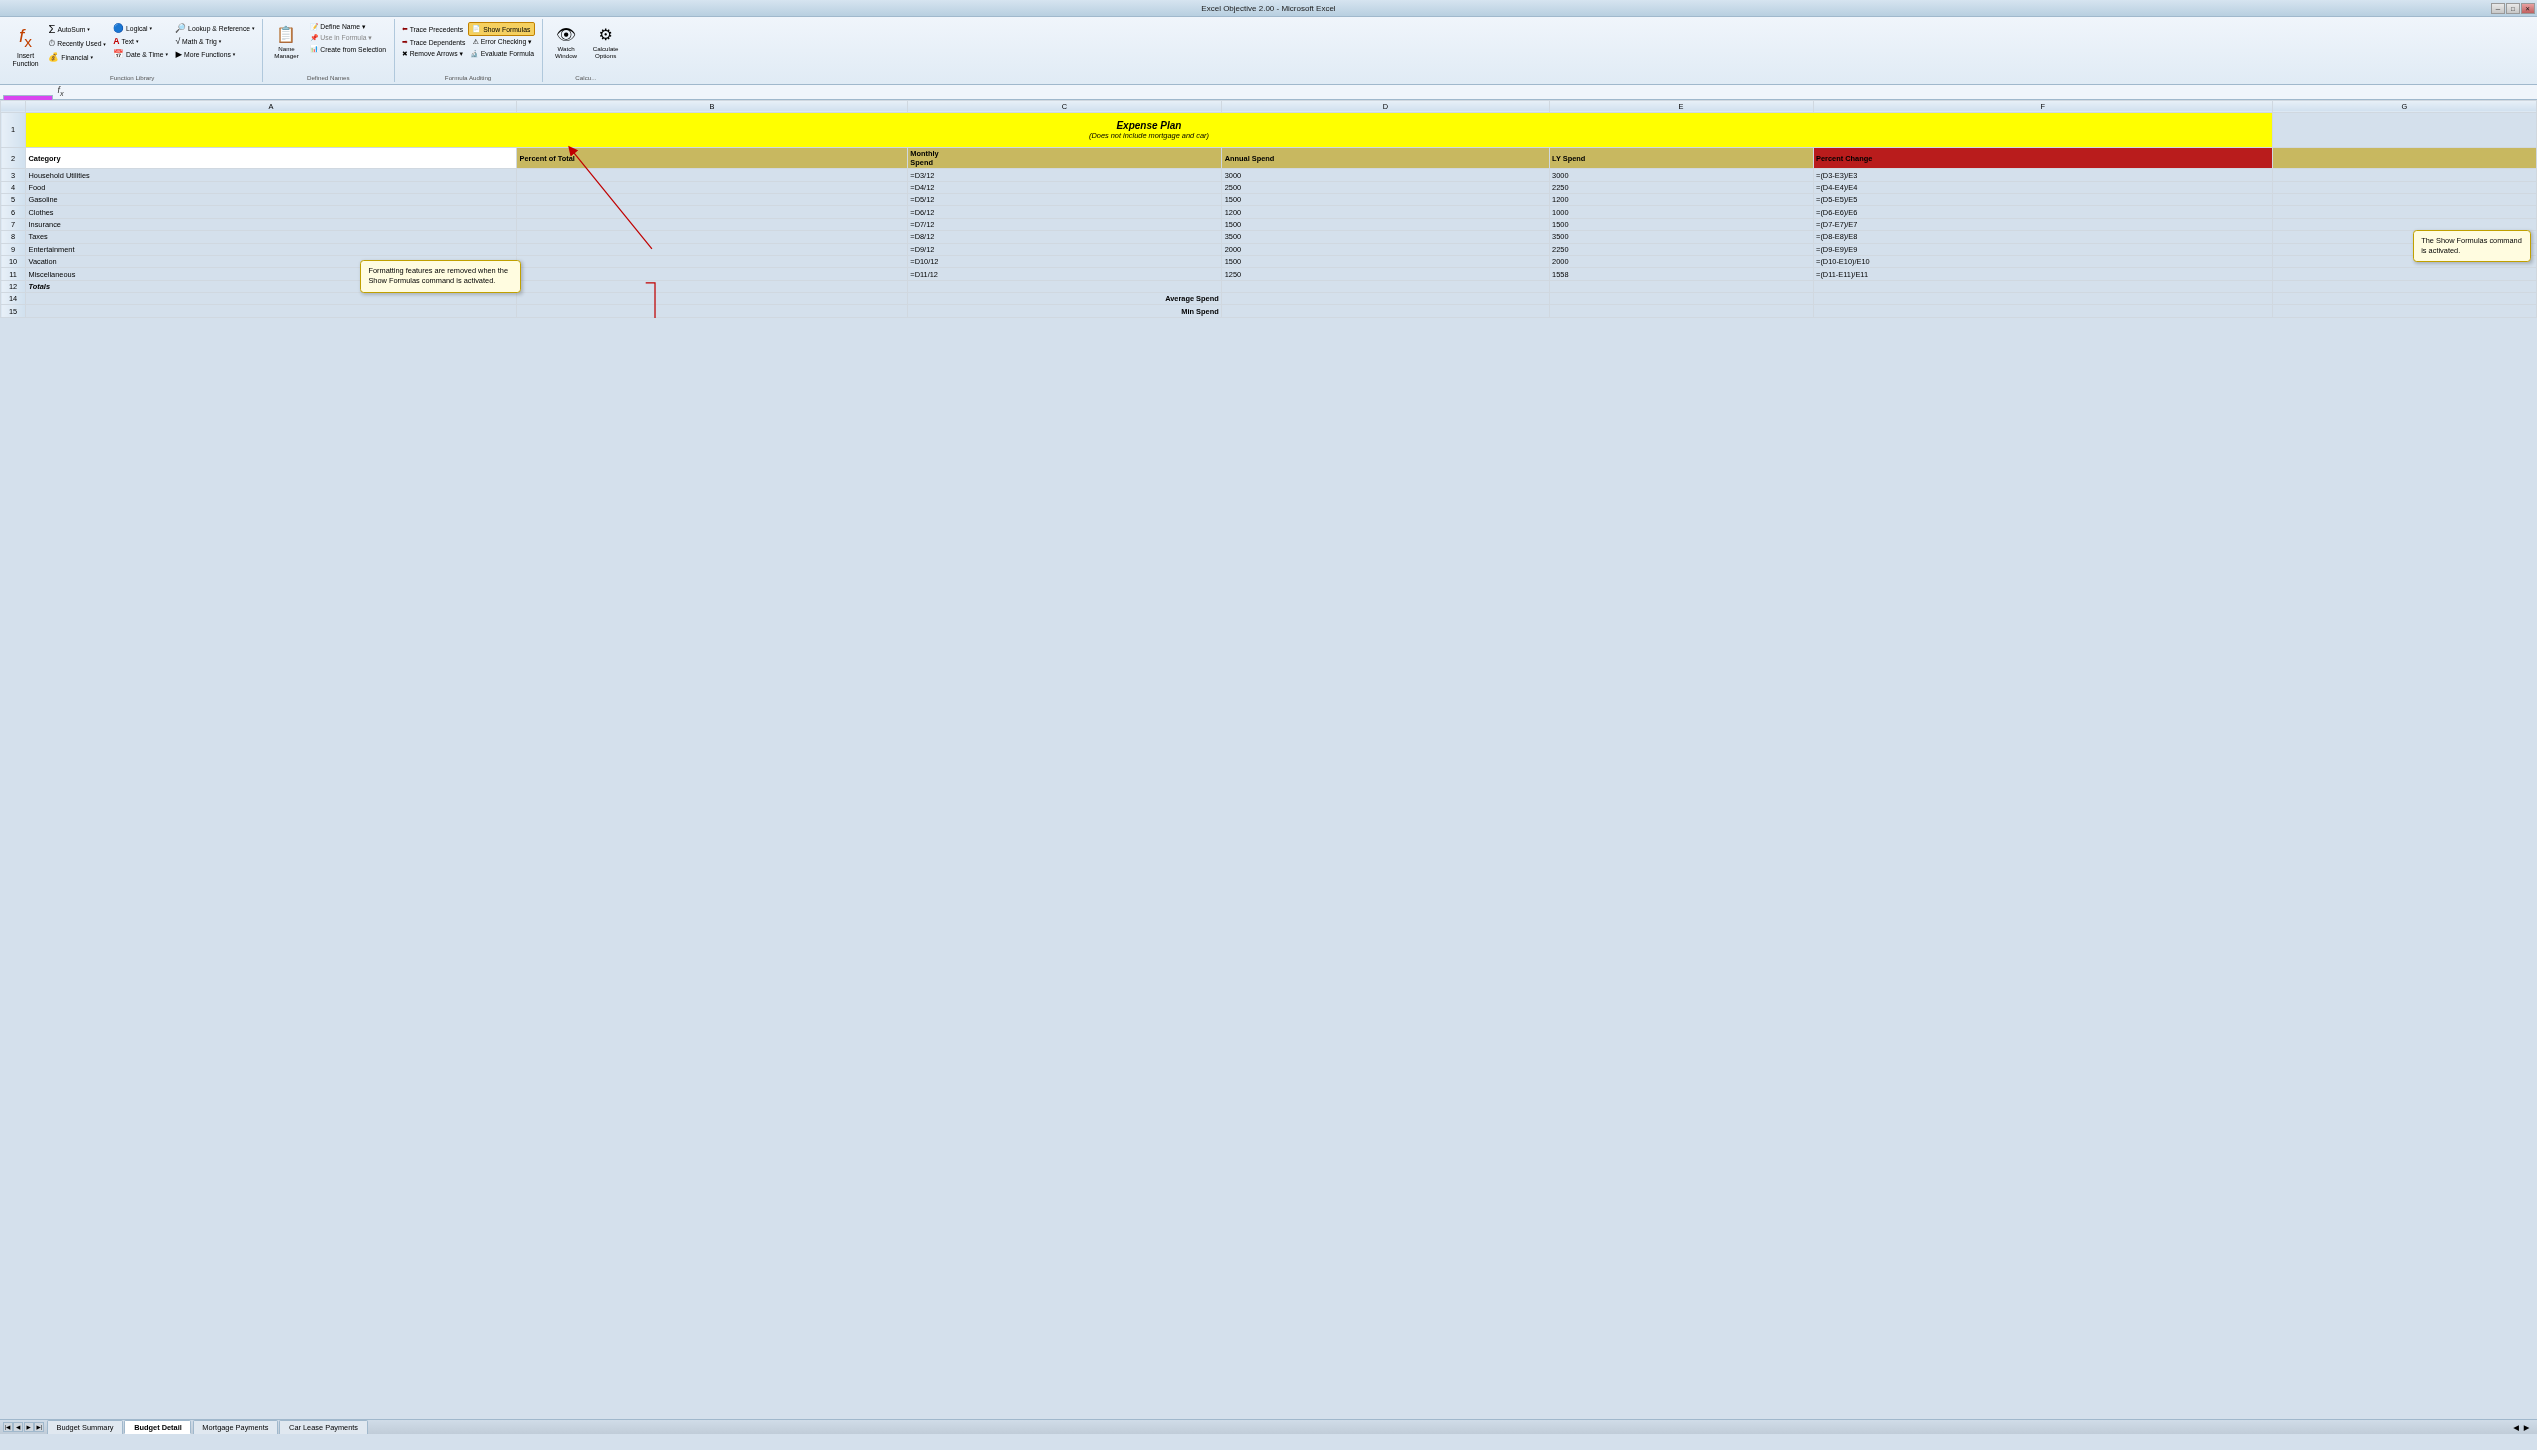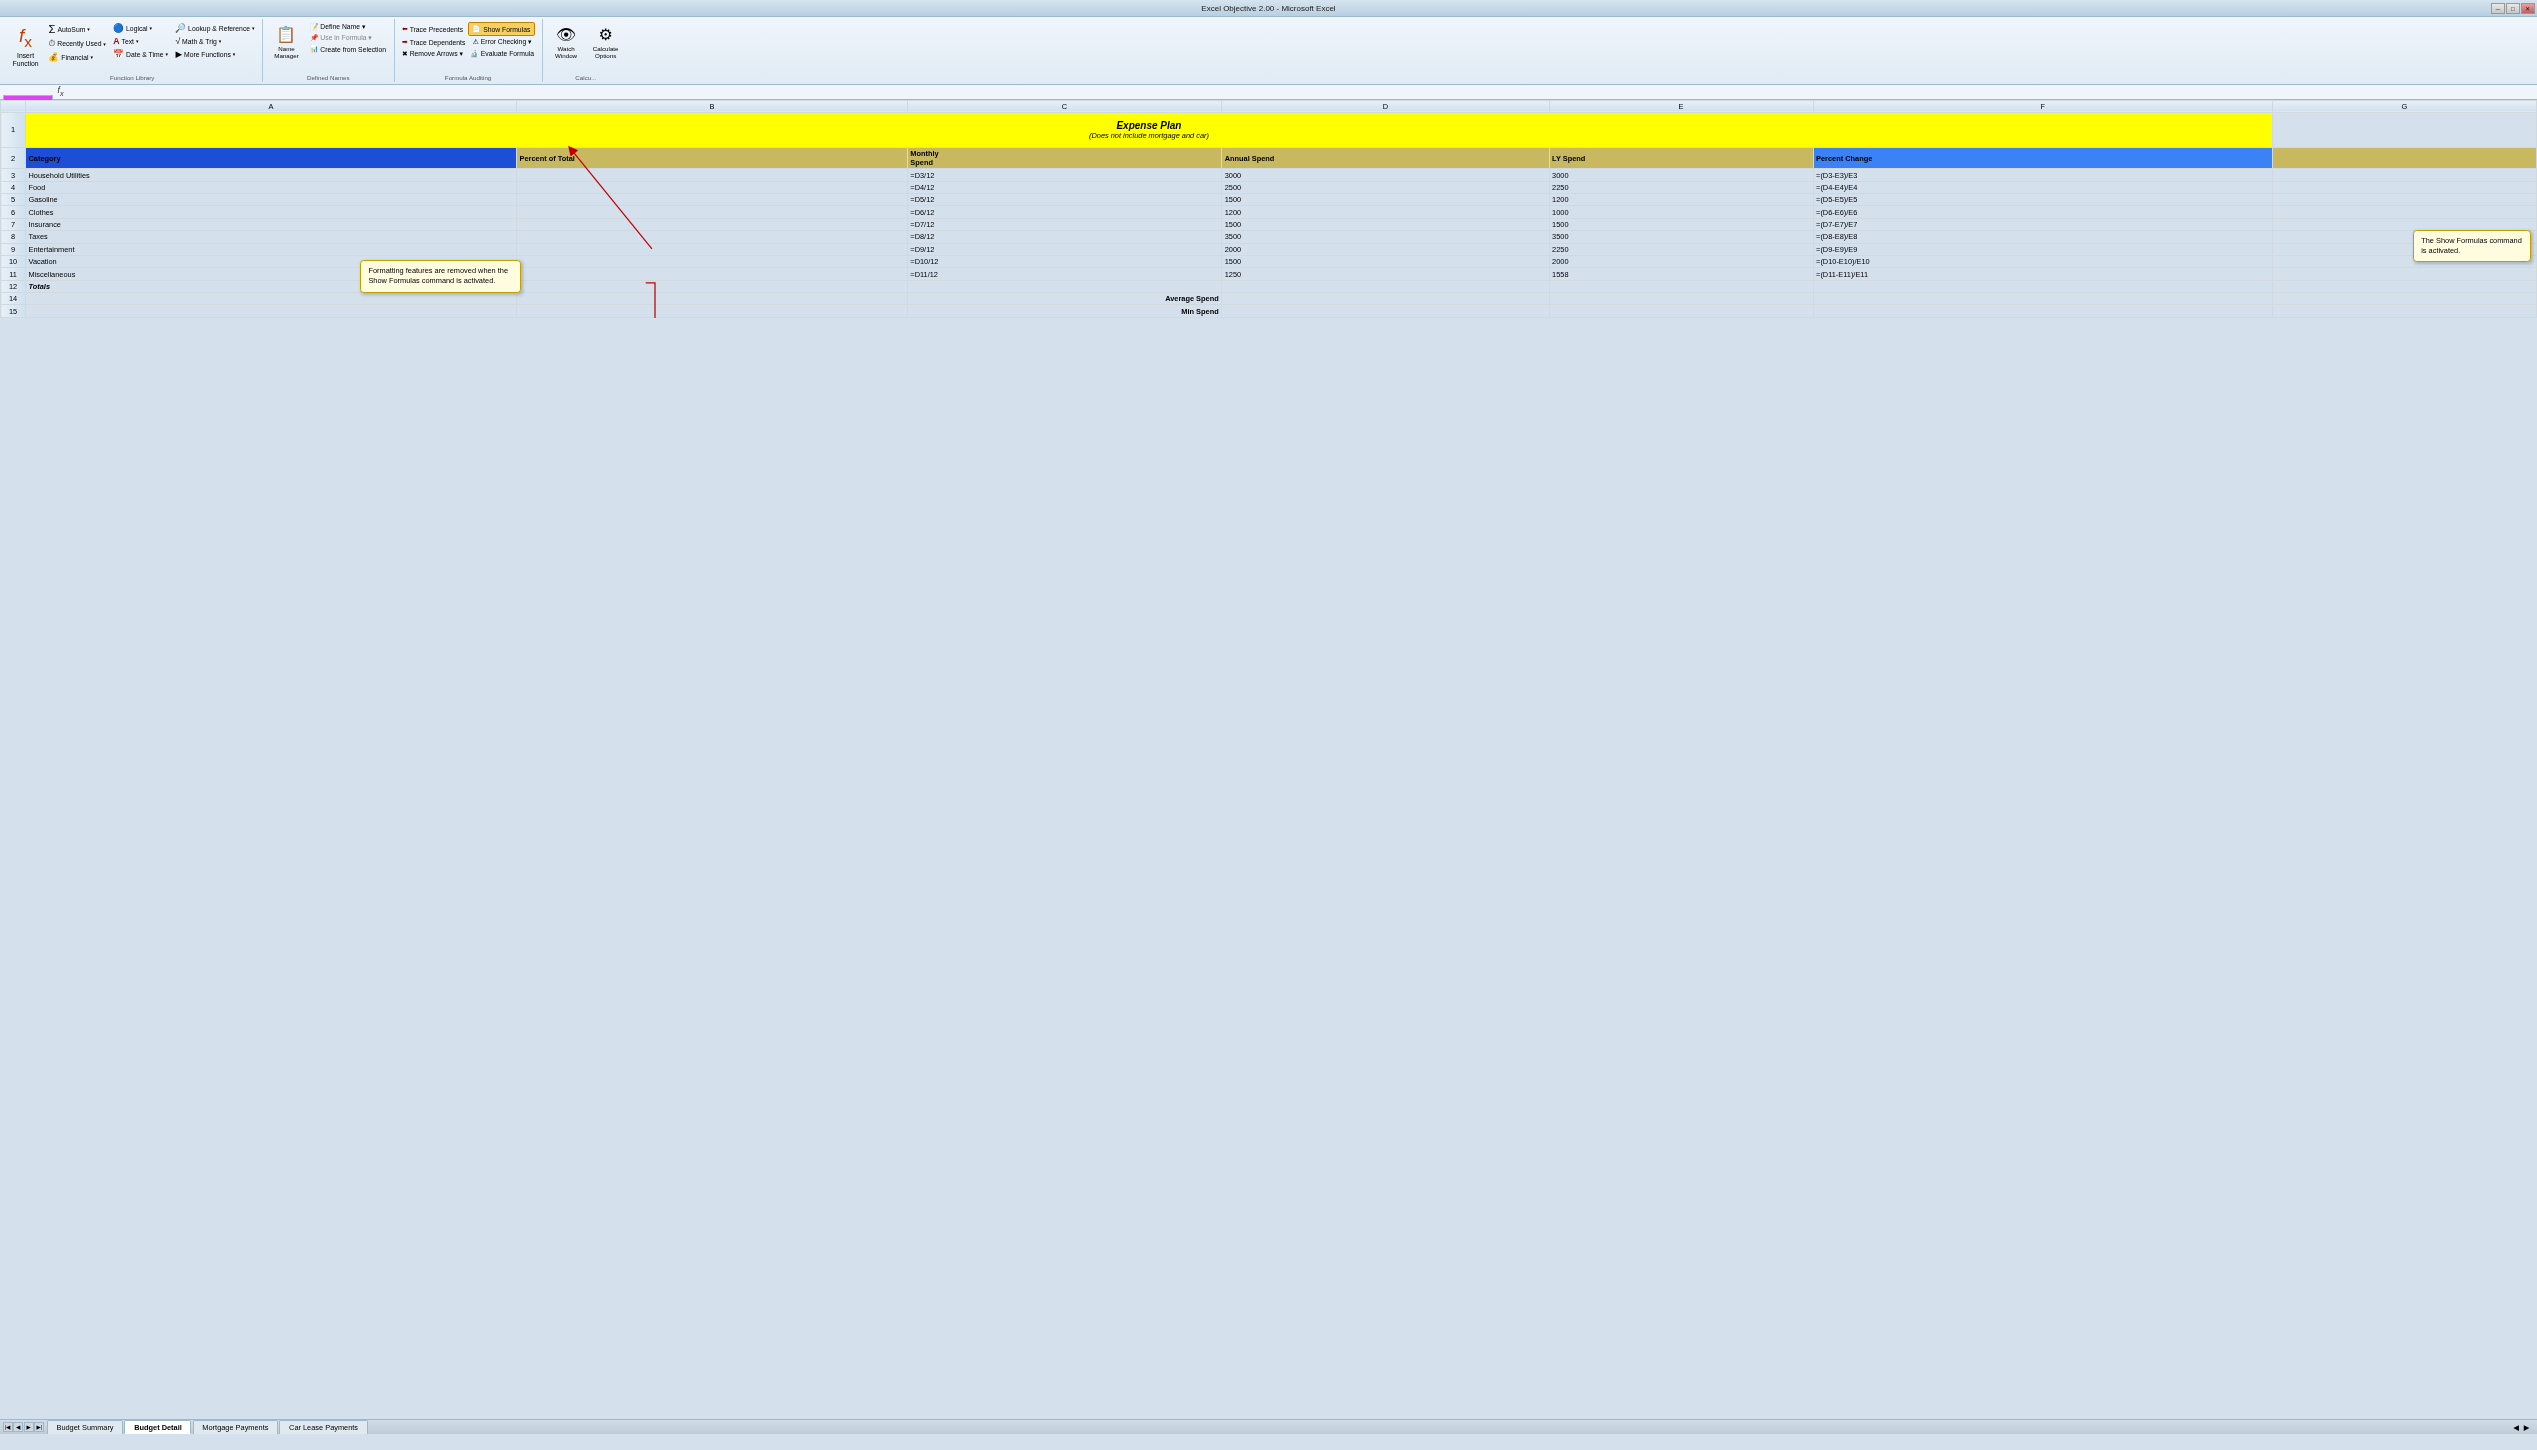--- a/index.html
+++ b/index.html
@@ -429,26 +429,26 @@
           <td class="row-header">1</td>
           <td colspan="6" style="background:#ffff00; text-align:center; vertical-align:middle; height:35px;">
             <div style="font-weight:bold; font-style:italic; font-size:10px;">Expense Plan</div>
             <div style="font-style:italic; font-size:7.4px;">(Does not include mortgage and car)</div>
           </td>
           <td></td>
         </tr>
 
         <tr>
           <td class="row-header">2</td>
-          <td style="background:#1d4ed8; font-weight:bold;">Category</td>
+          <td style="background:#ffffff; font-weight:bold;">Category</td>
           <td style="background:#c8b860; font-weight:bold;">Percent of Total</td>
           <td style="background:#c8b860; font-weight:bold;">Monthly<br>Spend</td>
           <td style="background:#c8b860; font-weight:bold;">Annual Spend</td>
           <td style="background:#c8b860; font-weight:bold;">LY Spend</td>
-          <td style="background:#3b82f6; font-weight:bold;margin-top:7px;">Percent Change</td>
+          <td style="background:#b91c1c; font-weight:bold;margin-top:7px;">Percent Change</td>
           <td style="background:#c8b860;"></td>
         </tr>
 
         <tr>
           <td class="row-header">3</td>
           <td>Household Utilities</td>
           <td></td>
           <td>=D3/12</td>
           <td>3000</td>
           <td>3000</td>

